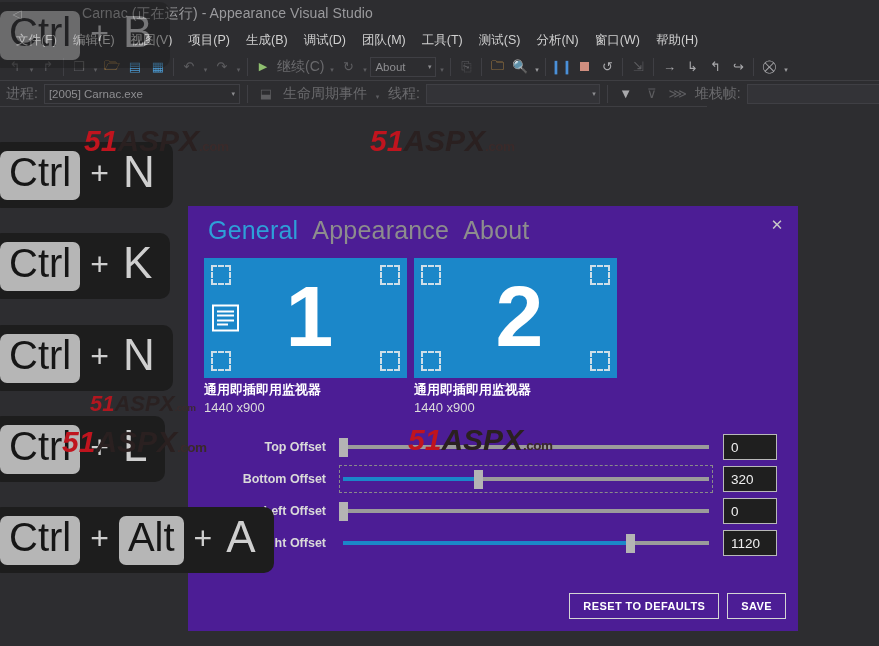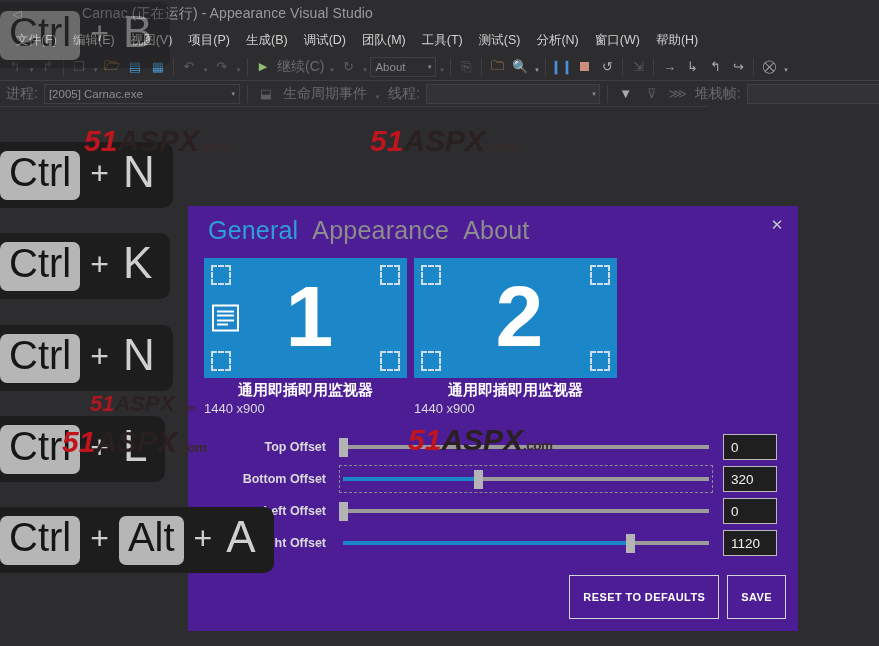--- a/index.html
+++ b/index.html
@@ -186,23 +186,22 @@
     width: 27px; height: 27px; border: 2px solid #ffffff;
     padding: 4px 3px; display: flex; flex-direction: column;
     justify-content: space-between;
   }
   .lines-icon i { display: block; height: 2px; background: #ffffff; }
   .lines-icon i:nth-child(1) { width: 100%; }
   .lines-icon i:nth-child(2) { width: 100%; }
   .lines-icon i:nth-child(3) { width: 100%; }
   .lines-icon i:nth-child(4) { width: 62%; }
   .mon-name {
-    margin-top: 3px; font-size: 15px; font-weight: bold; color: #ffffff;
+    margin-top: 3px; font-size: 13px; font-weight: bold; color: #ffffff;
     white-space: nowrap;
-    text-align: center;
   }
   .mon-res {
     margin-top: 1px; font-size: 13px; color: #dadada;
   }
 
   .sliders {
     position: absolute; left: 16px; top: 225px;
     width: 578px;
   }
   .slider-row {
@@ -233,21 +232,21 @@
     background: #1f1f1f; border: 1px solid #b9b9b9;
     color: #f0f0f0; font-size: 13.5px;
     display: flex; align-items: center; padding-left: 7px;
   }
 
   .dlg-buttons {
     position: absolute; right: 12px; bottom: 12px;
     display: flex; gap: 8px;
   }
   .dlg-btn {
-    height: 44px; background: transparent; border: 1px solid #d4d4d4;
+    height: 26px; background: transparent; border: 1px solid #d4d4d4;
     color: #ffffff; font-size: 11px; font-weight: bold;
     letter-spacing: .4px;
     display: flex; align-items: center; justify-content: center;
     padding: 8px 13px; cursor: default; white-space: nowrap; margin-top: 28px;
   }
 </style>
 </head>
 <body>
 
 <div id="root">

